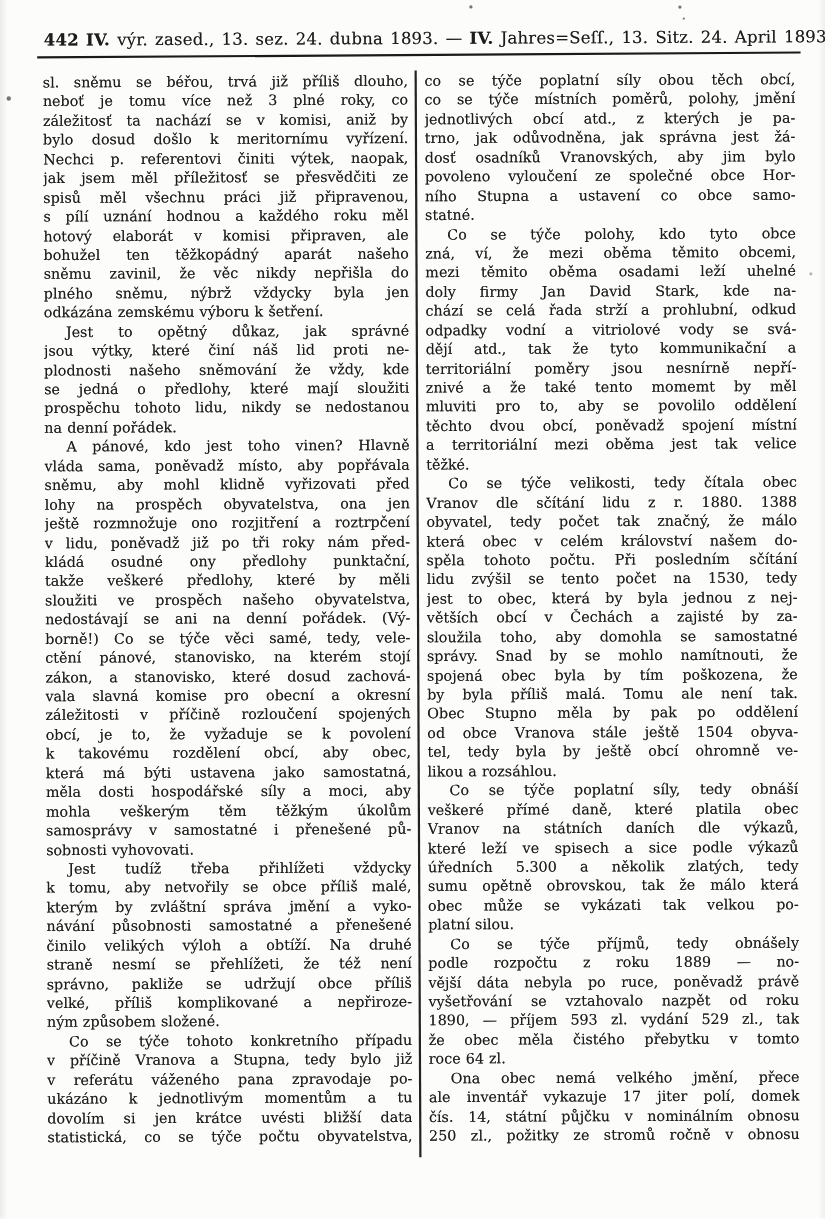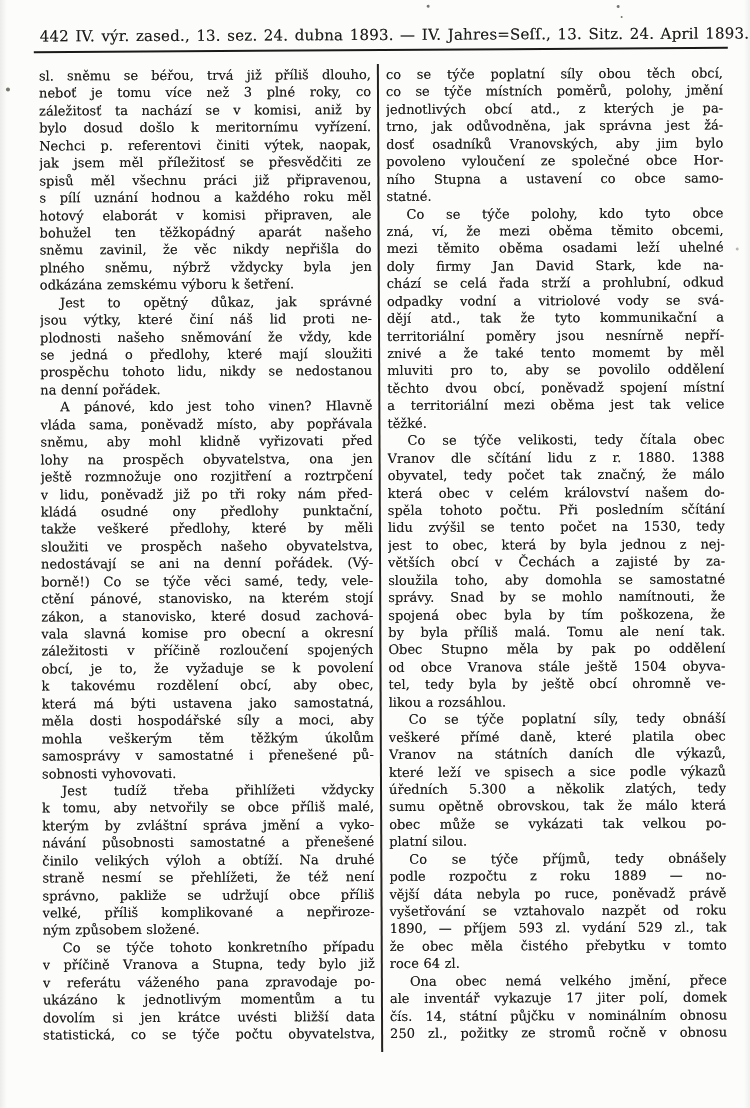--- a/index.html
+++ b/index.html
@@ -17,21 +17,21 @@
     background:linear-gradient(270deg,rgba(90,90,88,0.08),rgba(90,90,88,0));pointer-events:none;}
   .scan{position:absolute;left:0;top:0;right:0;bottom:0;transform:rotate(-0.25deg);transform-origin:50% 50%;}
   .running-header{
     position:absolute;left:42px;top:26px;width:682px;
     font-size:15px;line-height:18px;
     text-align:justify;text-align-last:justify;
     letter-spacing:0.2px;word-spacing:1.5px;
     text-shadow:0 0 0.4px rgba(20,20,20,0.55);
     white-space:nowrap;
   }
-  .running-header .b{font-weight:normal;}
+  .running-header .b{font-weight:bold;}
   .header-rule{
     position:absolute;left:36px;top:49px;width:694px;height:2px;
     background:#1b1a18;transform:rotate(-0.12deg);
   }
   .col-divider{
     position:absolute;left:379px;top:64px;height:988px;width:1.6px;
     background:#24221f;
   }
   .col{
     position:absolute;top:66px;

